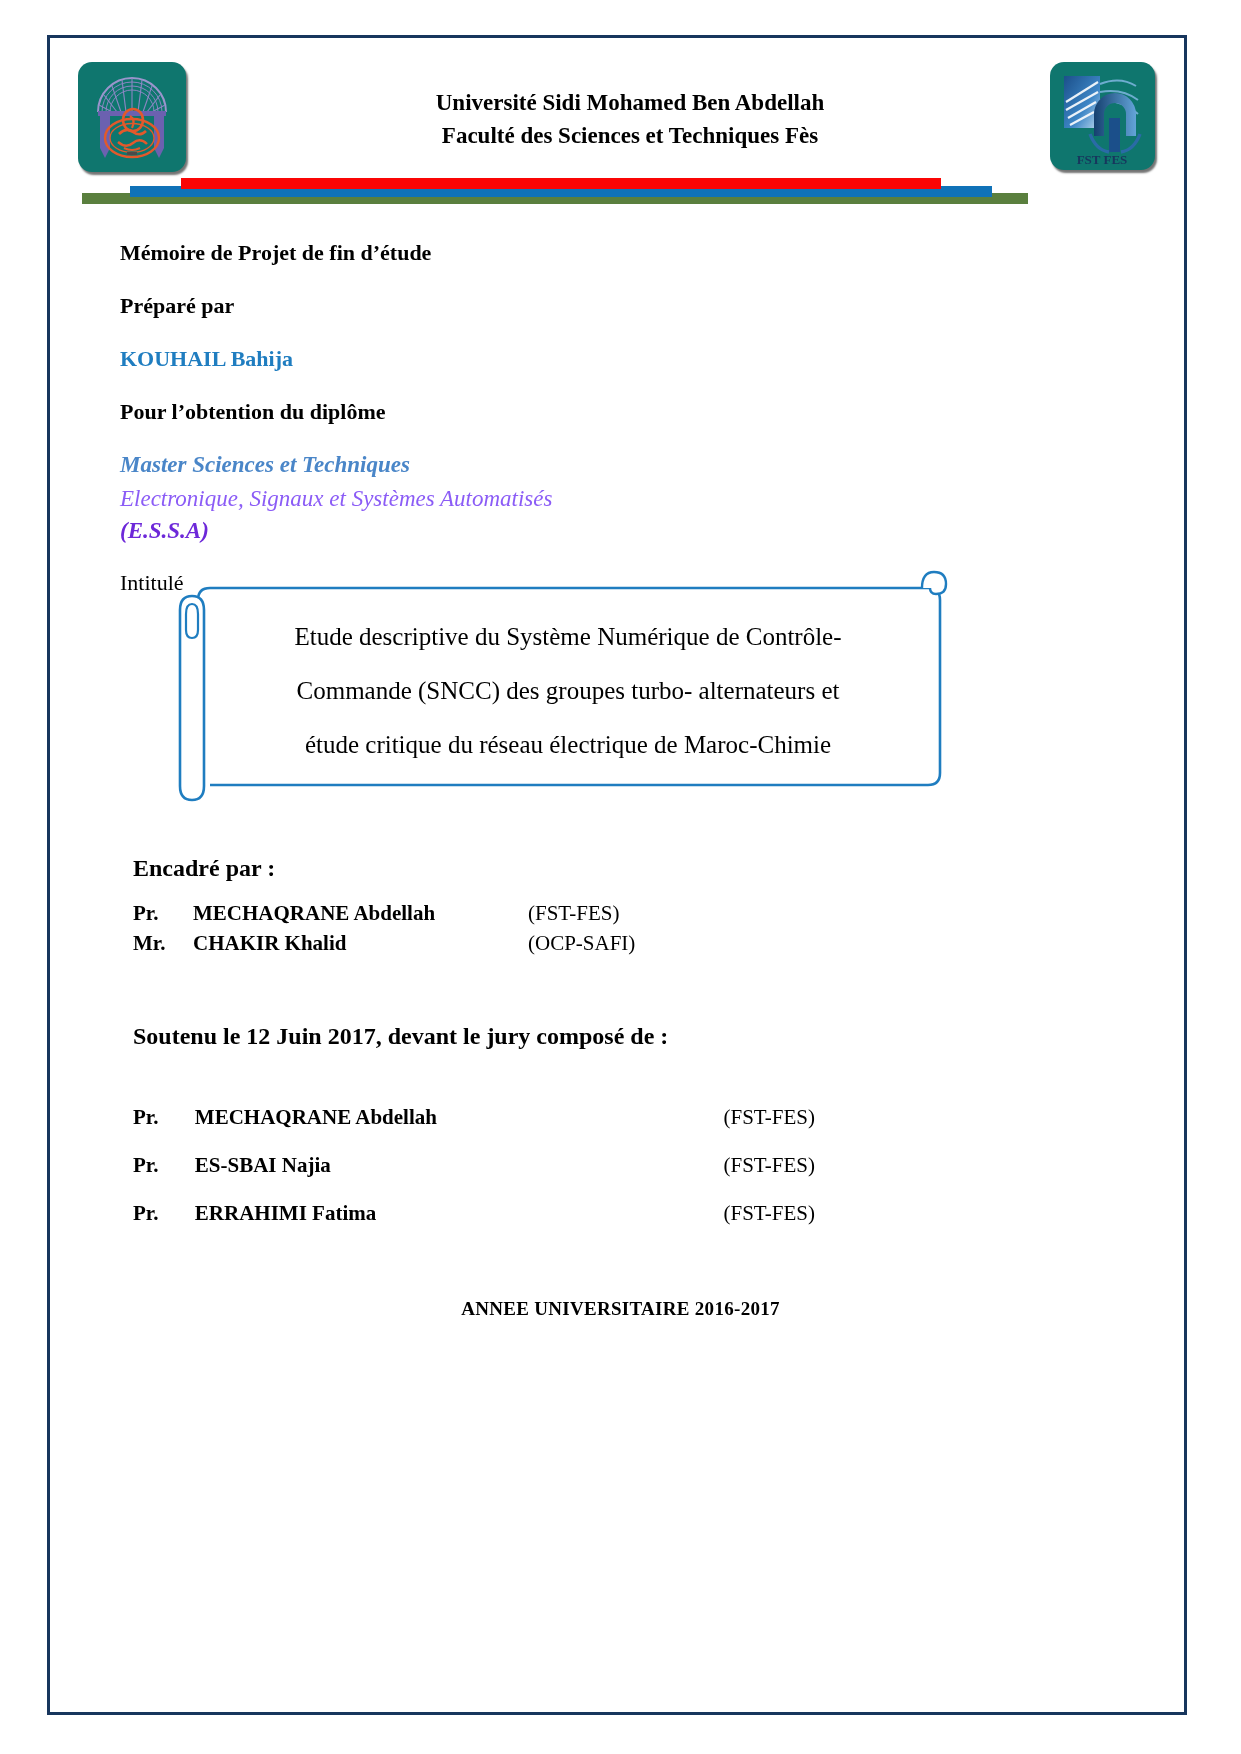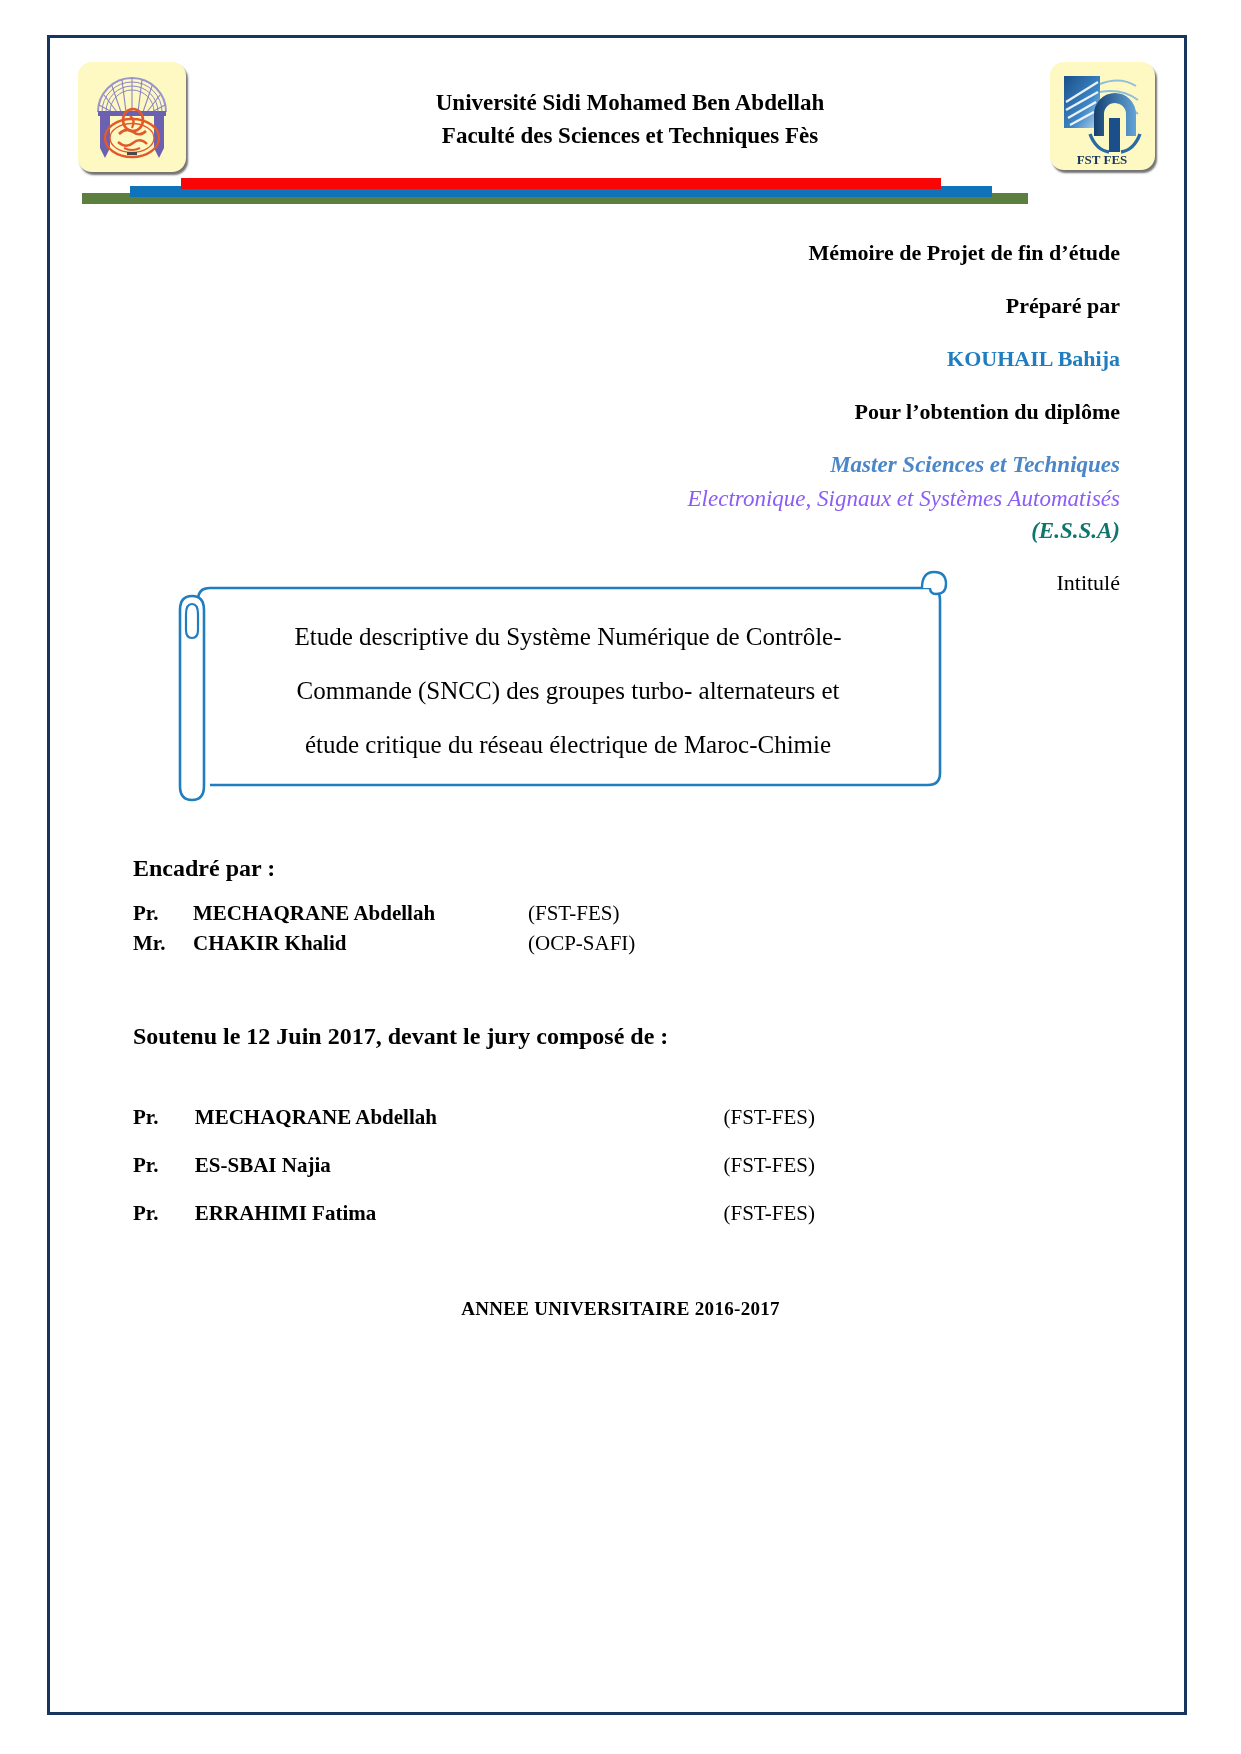--- a/index.html
+++ b/index.html
@@ -39,21 +39,21 @@
   .header {
     position: absolute;
     left: 50px;
     top: 38px;
     width: 1134px;
     height: 140px;
   }
 
   .logo-box {
     position: absolute;
-    background: #fef9c3;
+    background: #0f766e;
     border-radius: 14px;
     box-shadow: 2px 3px 2px rgba(0,0,0,0.55);
     overflow: hidden;
   }
   .logo-left {
     left: 28px;
     top: 24px;
     width: 108px;
     height: 110px;
   }
@@ -91,21 +91,21 @@
   .bar-red   { left: 181px; width: 760px; top: 0px;  background: #fa0505; }
   .bar-blue  { left: 130px; width: 862px; top: 8px;  background: #1072b8; }
   .bar-green { left: 82px;  width: 946px; top: 15px; background: #5a7f3e; }
 
   
   .intro {
     position: absolute;
     left: 120px;
     top: 240px;
     width: 1000px;
-    text-align: right;
+    text-align: left;
   }
   .intro .line {
     font-weight: bold;
     font-size: 22px;
     margin-bottom: 27px;
   }
   .intro .author {
     font-weight: bold;
     font-size: 22px;
     color: #1f7dc0;
@@ -121,21 +121,21 @@
   .intro .diploma-sub {
     font-style: italic;
     font-size: 23px;
     color: #8b5cf6;
     margin-bottom: 6px;
   }
   .intro .diploma-abbr {
     font-style: italic;
     font-weight: bold;
     font-size: 23px;
-    color: #0f766e;
+    color: #6d28d9;
     margin-bottom: 26px;
   }
   .intro .intitule {
     font-weight: normal;
     font-size: 22px;
   }
 
   
   .scroll-wrap {
     position: absolute;

